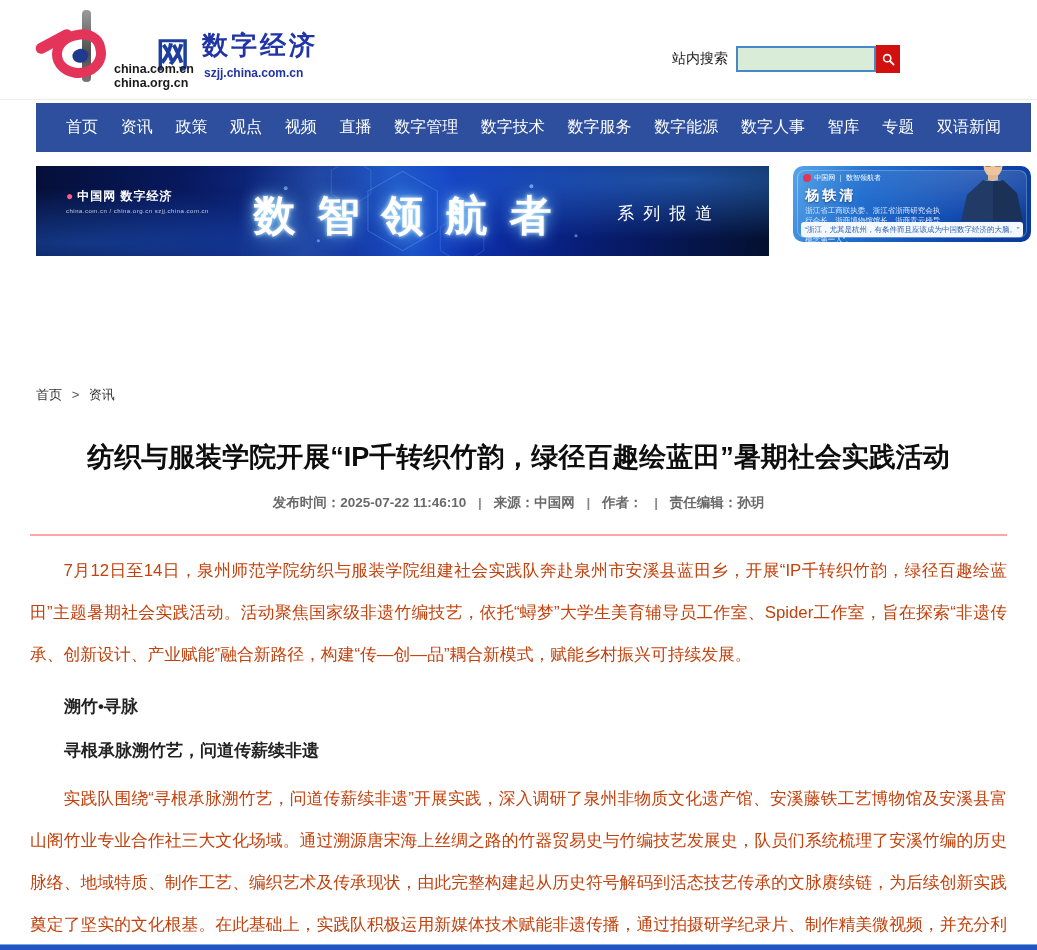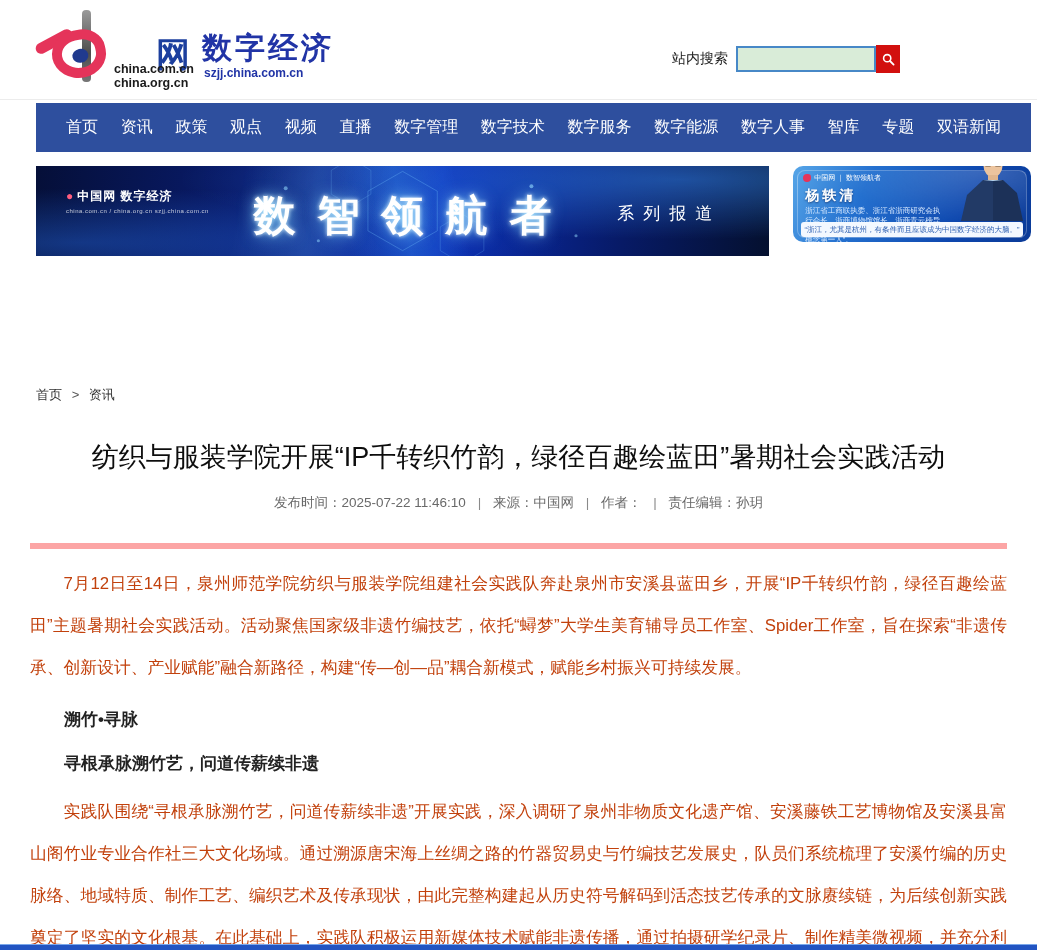--- a/index.html
+++ b/index.html
@@ -9,21 +9,21 @@
   
   .topbar { position:relative; height:100px; border-bottom:1px solid #ececec; background:#fff; }
   .logo { position:absolute; left:32px; top:6px; width:300px; height:88px; }
   .logo-art { position:absolute; left:6px; top:4px; width:92px; height:76px; }
   .logo-stroke { position:absolute; left:44px; top:0; width:9px; height:72px; background:linear-gradient(#9a9a9a,#4d4d4d 60%,#777); border-radius:4px; }
   .logo-flick { position:absolute; left:-4px; top:26px; width:40px; height:11px; background:#e5345a; border-radius:8px; transform:rotate(-28deg); }
   .logo-swirl { position:absolute; left:14px; top:20px; width:54px; height:48px; border:10px solid #e5345a; border-radius:50% 46% 50% 54%; transform:rotate(-12deg); }
   .logo-swirl::after { content:""; position:absolute; left:10px; top:9px; width:16px; height:14px; background:#203a8e; border-radius:50%; }
   .logo-wang { position:absolute; left:124px; top:26px; font-size:34px; font-weight:bold; color:#1c3f9e; }
   .logo-urls { position:absolute; left:82px; top:56px; font-size:12.5px; font-weight:bold; color:#1a1a1a; line-height:14px; white-space:nowrap; }
-  .logo-channel { position:absolute; left:170px; top:22px; font-size:30px; font-weight:bold; color:#2134a6; letter-spacing:3px; white-space:nowrap; }
+  .logo-channel { position:absolute; left:170px; top:22px; font-size:26px; font-weight:bold; color:#2134a6; letter-spacing:3px; white-space:nowrap; }
   .logo-url3 { position:absolute; left:172px; top:60px; font-size:12px; font-weight:bold; color:#2134a6; white-space:nowrap; }
 
   .search { position:absolute; left:652px; top:45px; display:flex; align-items:center;margin-left:20px; }
   .search-label { font-size:14px; color:#222; margin-right:8px; }
   .search-input { width:140px; height:26px; background:#d9ecd8; border:2px solid #4788c7; outline:none; padding:0 6px; font-size:13px; }
   .search-btn { width:24px; height:28px; background:#d2100e; border:none; display:flex; align-items:center; justify-content:center; cursor:pointer; }
 
   
   .nav { position:absolute; top:103px; left:36px; width:995px; height:49px; background:#2e4f9e; display:flex; align-items:center; justify-content:space-between; padding:0 30px; }
   .nav-item { color:#fff; font-size:16px; white-space:nowrap; cursor:pointer; }
@@ -58,22 +58,22 @@
     font-size:7.5px; color:#2a5db0; white-space:nowrap; overflow:hidden; z-index:3; }
   .pc-person { position:absolute; right:4px; bottom:21px; width:74px; height:74px; z-index:2; }
 
   
   .breadcrumb { margin:182px 12px 0 36px; padding-top:104px; font-size:13px; color:#333; }
   .crumb { cursor:pointer; }
   .crumb-sep { margin:0 6px; color:#555; }
 
   
   .article { margin:0 30px; }
-  .article-title { margin-top:36px; text-align:center; font-size:27px; line-height:34px; font-weight:normal; color:#0d0d0d; }
-  .article-meta { margin-top:20px; padding-bottom:31px; border-bottom:6px solid #fca5a5; text-align:center; font-size:13.5px; color:#696969; }
+  .article-title { margin-top:36px; text-align:center; font-size:27px; line-height:34px; font-weight:bold; color:#0d0d0d; }
+  .article-meta { margin-top:20px; padding-bottom:22px; border-bottom:2px solid #fca5a5; text-align:center; font-size:13.5px; color:#696969;font-weight:bold; }
   .article-meta .sep { margin:0 8px; color:#8a8a8a; }
   .article p.body-p { margin-top:14px; font-size:16.8px; line-height:42px; color:#c2410c; text-align:justify; text-indent:2em; }
   .article h3.subhead { margin-top:18px; font-size:17px; line-height:26px; color:#222; text-indent:2em; font-weight:bold; }
 
   
   .bottom-bar { position:absolute; left:0; bottom:0; width:100%; height:6px; background:#2254c2; border-top:1px solid #7aa7ea; z-index:9; }
 </style>
 </head>
 <body>
 

